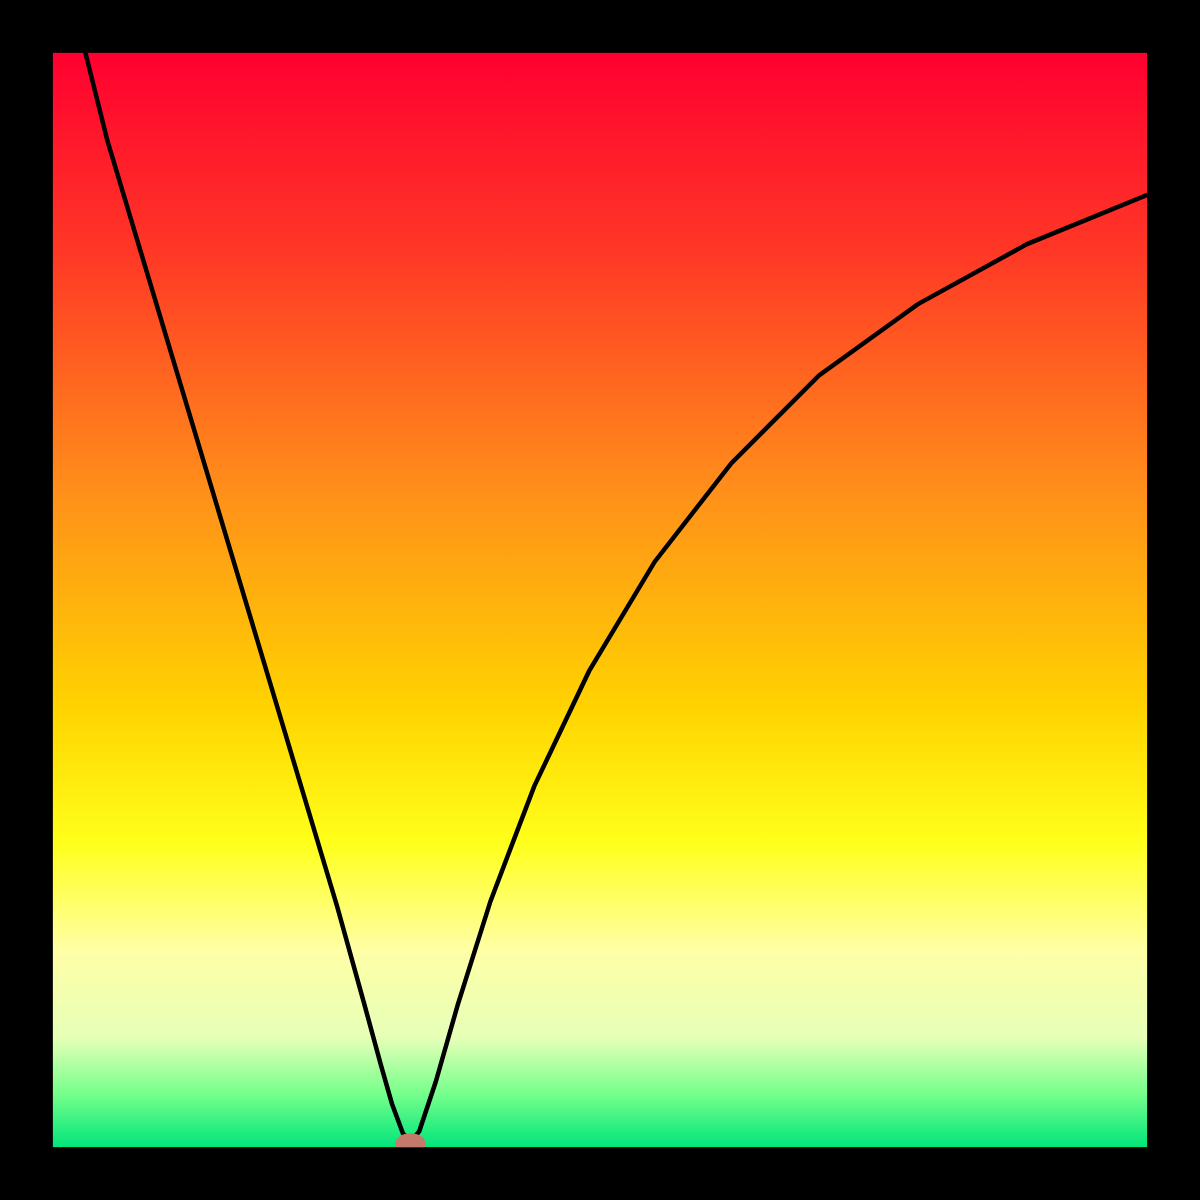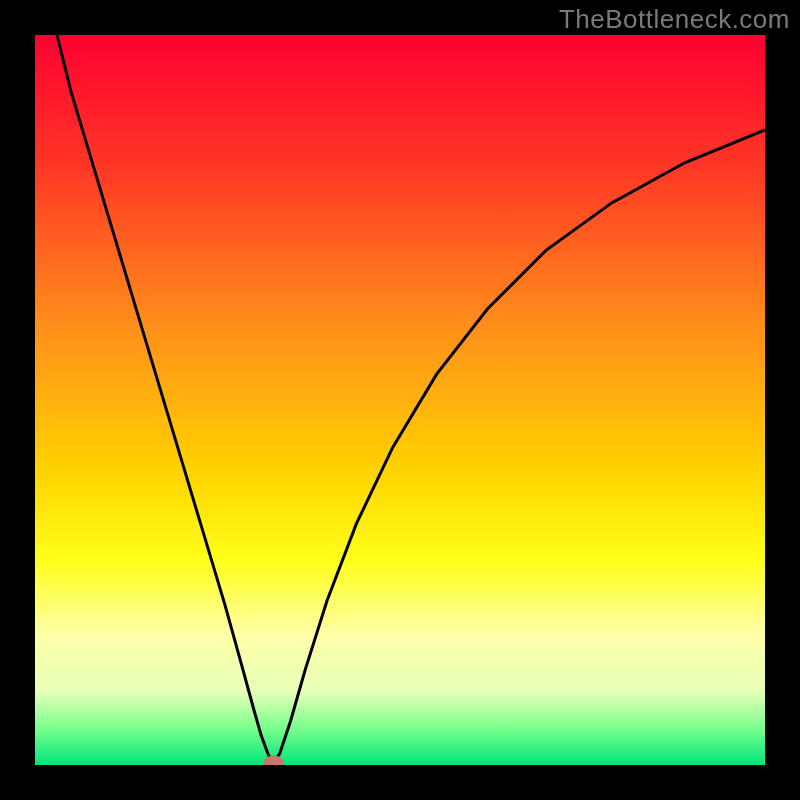--- a/index.html
+++ b/index.html
@@ -37,21 +37,20 @@
   }
   svg {
     display: block;
   }
 </style>
 </head>
 <body>
 
 <div class="outer">
 
-  <div class="watermark">TheBottleneck.com</div>
 
   <div class="plot-area">
     <svg id="chart-svg" width="730" height="730" viewBox="0 0 730 730">
       <defs>
         <linearGradient id="bg-grad" x1="0" y1="0" x2="0" y2="1">
             <stop offset="0%" stop-color="#ff0030"></stop>
             <stop offset="18%" stop-color="#ff3726"></stop>
             <stop offset="40%" stop-color="#ff8f1a"></stop>
             <stop offset="60%" stop-color="#ffd400"></stop>
             <stop offset="72%" stop-color="#ffff1a"></stop>

